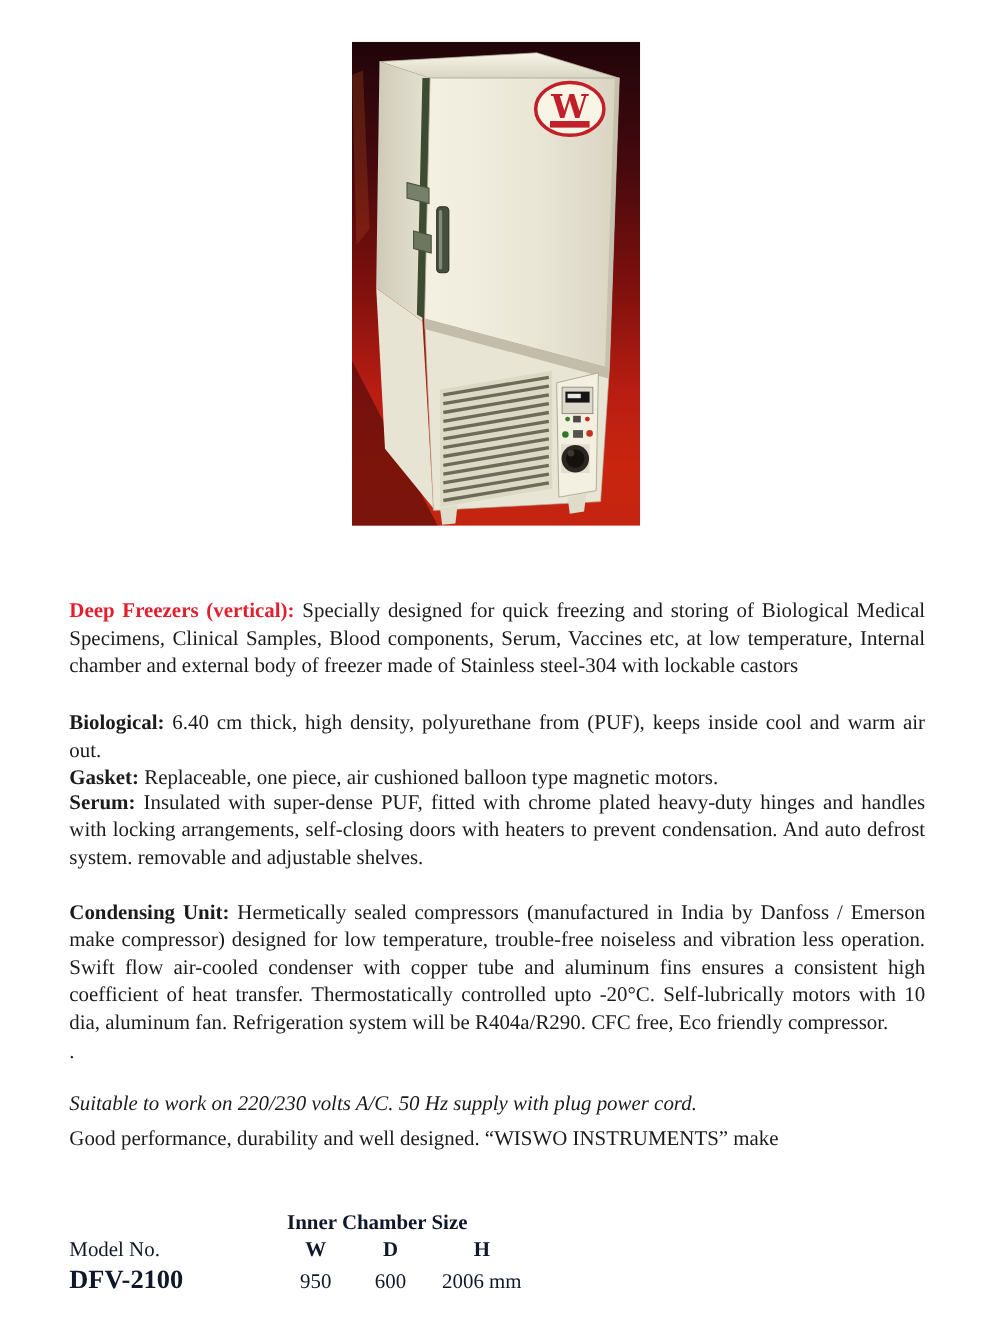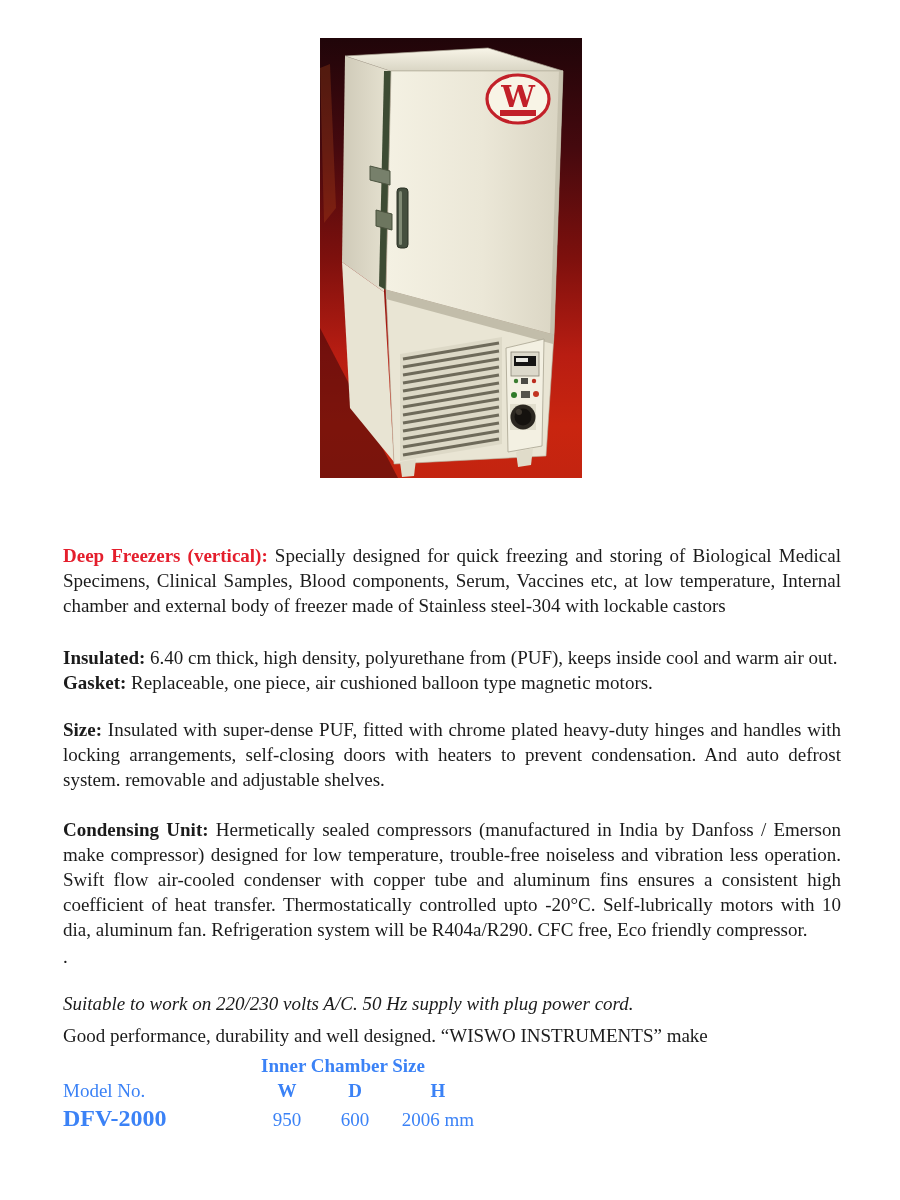--- a/index.html
+++ b/index.html
@@ -19,21 +19,21 @@
   }
   .para .b{font-weight:bold;}
   .para-intro{top:543px;}
   .para-insulation{top:645px;}
   .para-door{top:717px;}
   .para-condensing{top:817px;}
   .para-dot{top:944px;}
   .para-power{top:991px;font-style:italic;}
   .para-make{top:1023px;}
   
-  .spec-table{position:absolute;left:63px;top:1054px;font-size:19px;color:#3b82f6;}
+  .spec-table{position:absolute;left:63px;top:1100px;font-size:19px;color:#0f172a;}
   .t-row{display:flex;}
   .t-row-1{line-height:24px;}
   .t-row-2{line-height:25px;}
   .t-row-3{line-height:31px;align-items:baseline;}
   .cell.c1{width:190px;}
   .cell.c2,.cell.c3{width:68px;text-align:center;}
   .cell.c4{width:98px;text-align:center;}
   .group-header{font-weight:bold;padding-left:8px;}
   .dim-header{font-weight:bold;}
   .model-value{font-weight:bold;font-size:24px;}
@@ -133,40 +133,40 @@
         </g>
 
         <polygon points="80,424 96,421 94,438 82,439" fill="#e0dcca"></polygon>
         <polygon points="196,414 213,410 211,427 198,429" fill="#e0dcca"></polygon>
       </g>
     </svg>
   </div>
 
   <div id="text-content">
       <p class="para para-intro"><span class="b" style="color: rgb(228, 30, 44);">Deep Freezers (vertical): </span><span>Specially designed for quick freezing and storing of Biological Medical Specimens, Clinical Samples, Blood components, Serum, Vaccines etc, at low temperature, Internal chamber and external body of freezer made of Stainless steel-304  with lockable castors</span></p>
-      <p class="para para-insulation"><span class="b">Insulated: </span><span>6.40 cm thick, high density, polyurethane from (PUF), keeps inside cool and warm air out.</span><br><span class="b">Gasket: </span><span>Replaceable, one piece, air cushioned balloon type magnetic motors.</span></p>
-      <p class="para para-door"><span class="b">Size: </span><span>Insulated with super-dense PUF, fitted with chrome plated heavy-duty hinges and handles with locking arrangements, self-closing doors with heaters to prevent condensation. And  auto defrost system. removable and adjustable shelves.</span></p>
+      <p class="para para-insulation"><span class="b">Biological: </span><span>6.40 cm thick, high density, polyurethane from (PUF), keeps inside cool and warm air out.</span><br><span class="b">Gasket: </span><span>Replaceable, one piece, air cushioned balloon type magnetic motors.</span></p>
+      <p class="para para-door"><span class="b">Serum: </span><span>Insulated with super-dense PUF, fitted with chrome plated heavy-duty hinges and handles with locking arrangements, self-closing doors with heaters to prevent condensation. And  auto defrost system. removable and adjustable shelves.</span></p>
       <p class="para para-condensing"><span class="b">Condensing Unit: </span><span>Hermetically sealed compressors (manufactured in India by Danfoss / Emerson make compressor) designed for low temperature, trouble-free noiseless and vibration less operation. Swift flow air-cooled condenser with copper tube and aluminum fins ensures a consistent high coefficient of heat transfer. Thermostatically controlled upto -20°C. Self-lubrically motors with 10 dia, aluminum fan. Refrigeration system will be R404a/R290. CFC free, Eco friendly compressor.</span></p>
       <p class="para para-dot"><span>.</span></p>
       <p class="para para-power"><span>Suitable to work on 220/230 volts A/C. 50 Hz supply with plug power cord.</span></p>
       <p class="para para-make"><span>Good performance, durability and well designed. “WISWO INSTRUMENTS” make</span></p>
     </div>
 
   <div class="spec-table">
     <div class="t-row t-row-1">
       <div class="cell c1"></div>
       <div class="cell group-header">Inner Chamber Size</div>
     </div>
     <div class="t-row t-row-2">
       <div class="cell c1">Model No.</div>
       <div class="cell c2 dim-header">W</div>
       <div class="cell c3 dim-header">D</div>
       <div class="cell c4 dim-header">H</div>
     </div>
     <div class="t-row t-row-3">
-      <div class="cell c1 model-value">DFV-2000</div>
+      <div class="cell c1 model-value">DFV-2100</div>
       <div class="cell c2">950</div>
       <div class="cell c3">600</div>
       <div class="cell c4">2006 mm</div>
     </div>
   </div>
 
 </div>
 
 </body></html>

